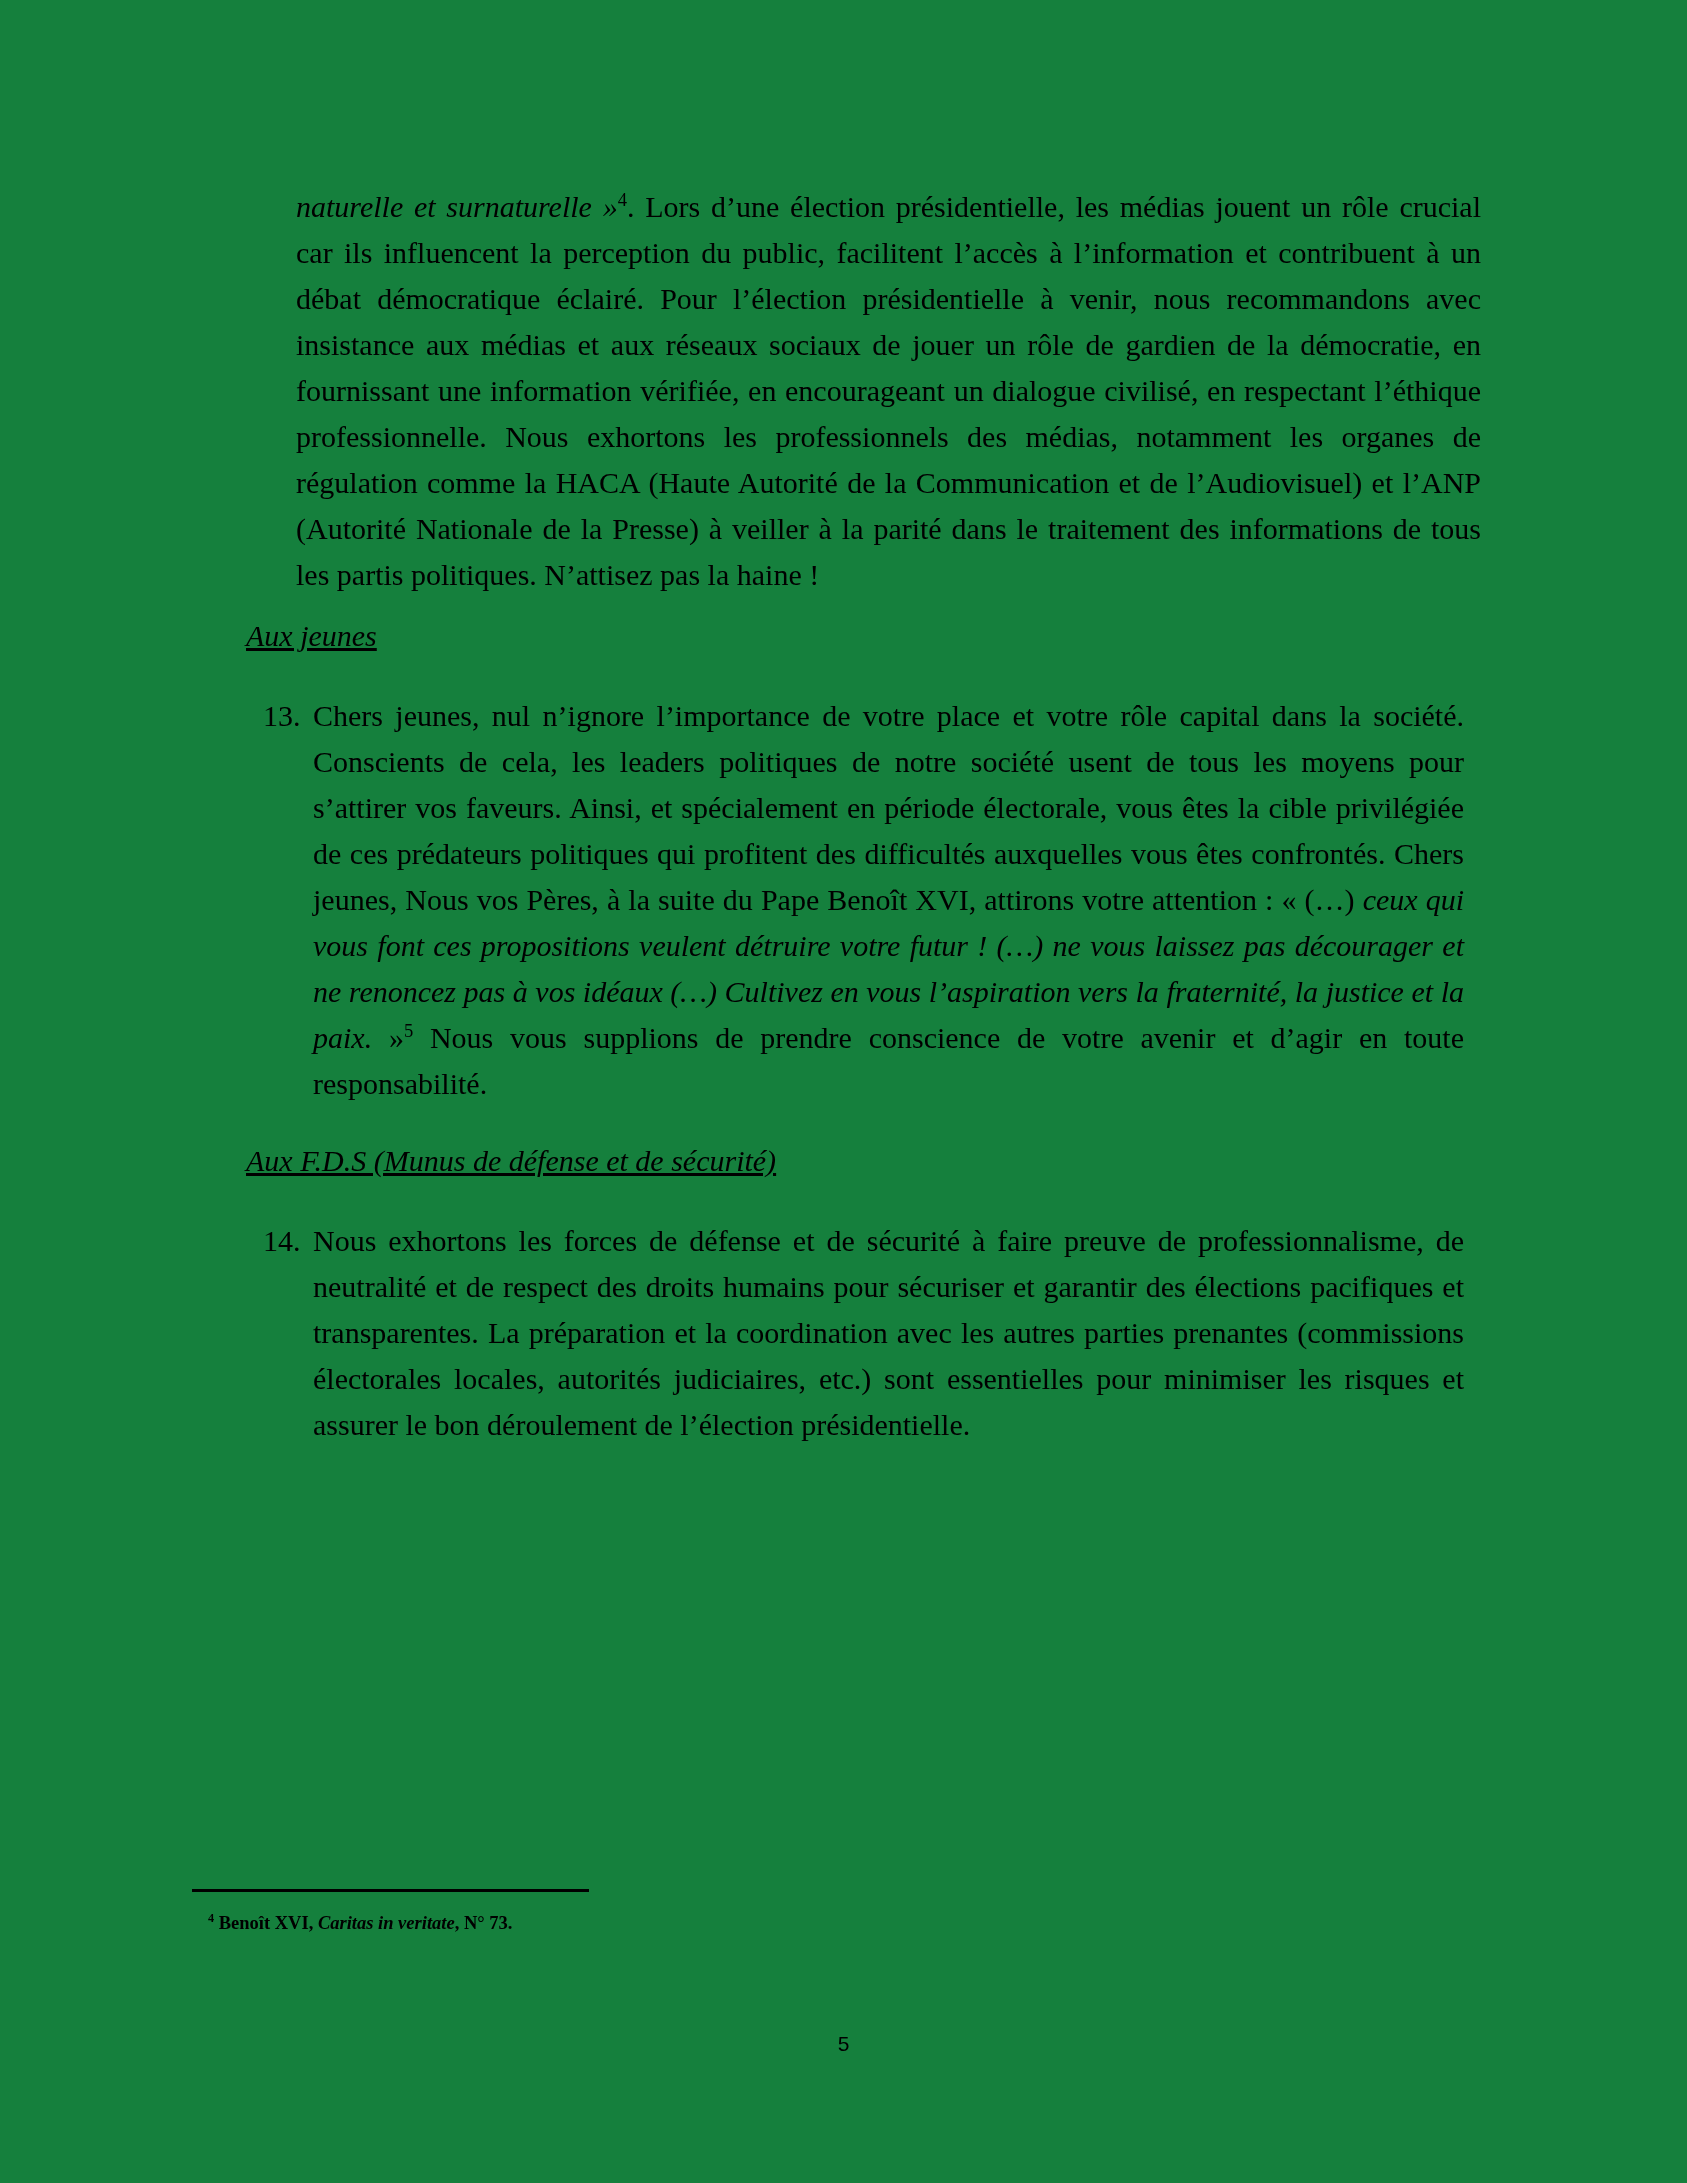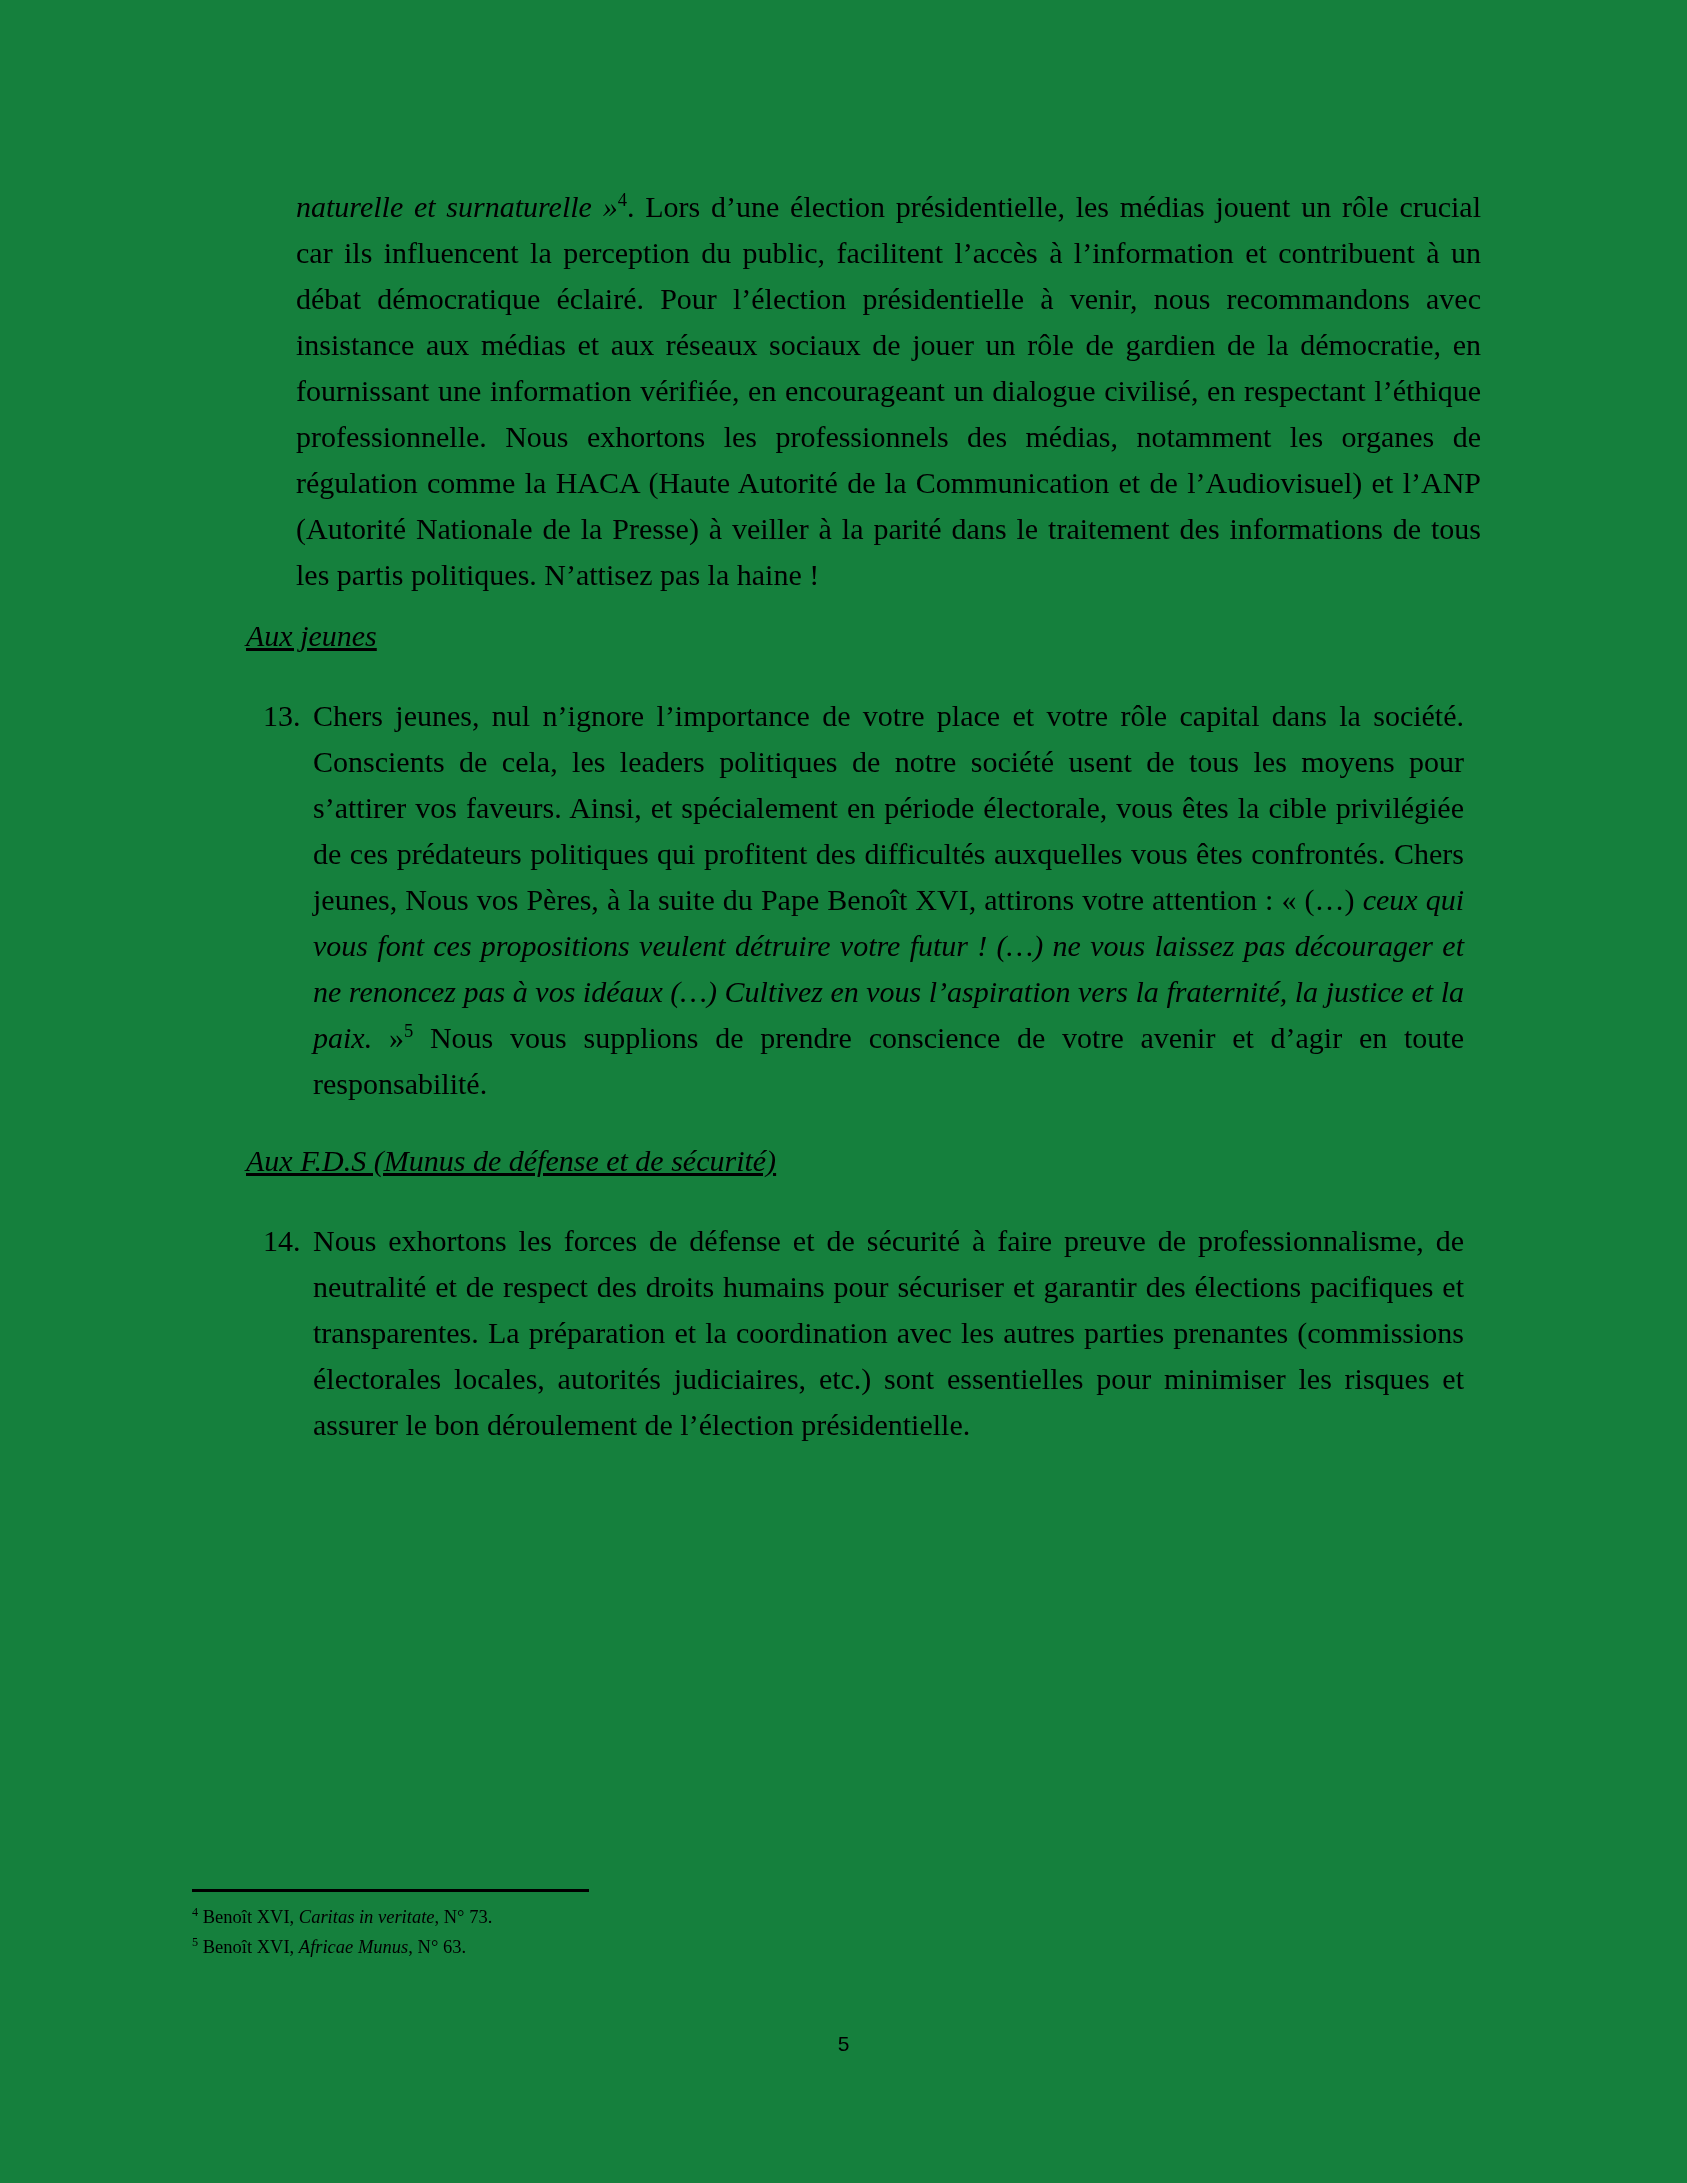--- a/index.html
+++ b/index.html
@@ -97,23 +97,24 @@
   .footnote-rule {
     width: 397px;
     height: 3.3px;
     background: #000000;
     margin: 0 0 9.3px 0;
   }
 
   .footnote {
     font-size: 18.5px;
     line-height: 30px;
-    margin: 0;
+    margin: 16px;
     text-align: left;
     white-space: nowrap;
+    font-weight: bold;
   }
 
   .footnote .fn-num {
     font-size: 0.66em;
     vertical-align: super;
     line-height: 0;
   }
 
   .footnote em {
     font-style: italic;
@@ -148,19 +149,18 @@
 
     <p class="list-item"><span class="num">14.</span><span>Nous exhortons les forces de défense et de sécurité à faire preuve de professionnalisme, de neutralité et de respect des droits humains pour sécuriser et garantir des élections pacifiques et transparentes. La préparation et la coordination avec les autres parties prenantes (commissions électorales locales, autorités judiciaires, etc.) sont essentielles pour minimiser les risques et assurer le bon déroulement de l’élection présidentielle.</span></p>
 
   </div>
 
   <div class="footnote-area">
     <div class="footnote-rule"></div>
 
     <p class="footnote"><span class="fn-num">4</span><span> Benoît XVI, </span><em>Caritas in veritate</em><span>, N° 73.</span></p>
 
-    <p class="footnote"><span class="fn-num">5</span><span> Benoît XVI, </span><em>Africae Munus</em><span>, N° 63.</span></p>
   </div>
 
   <div class="page-number">5</div>
 
 </div>
 
 
 </body></html>

